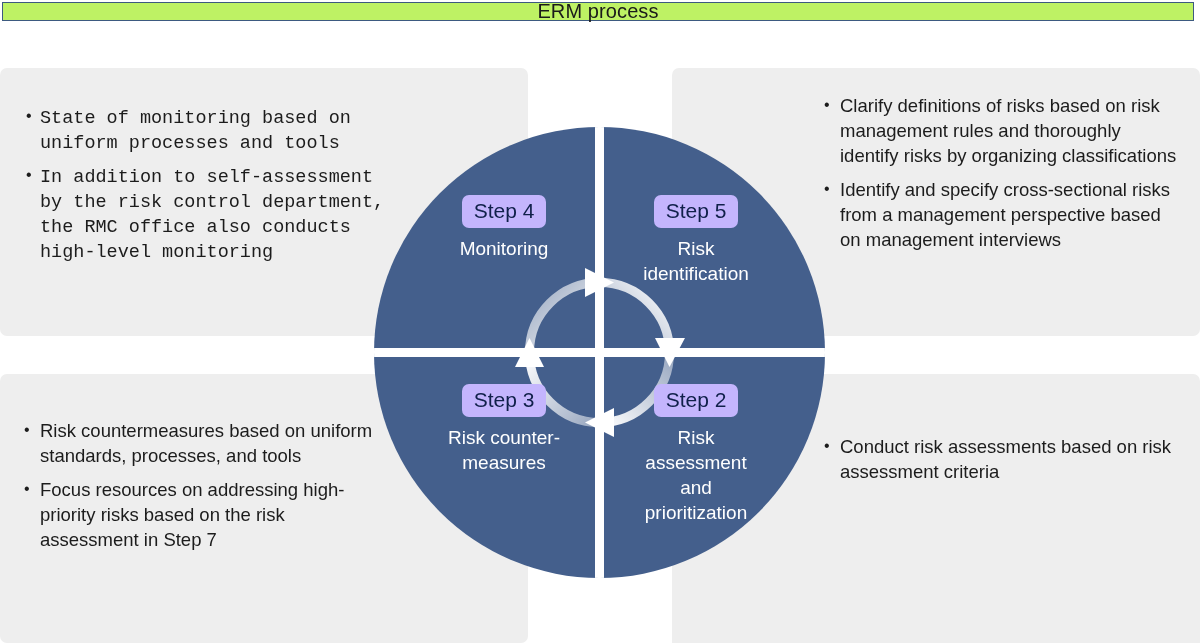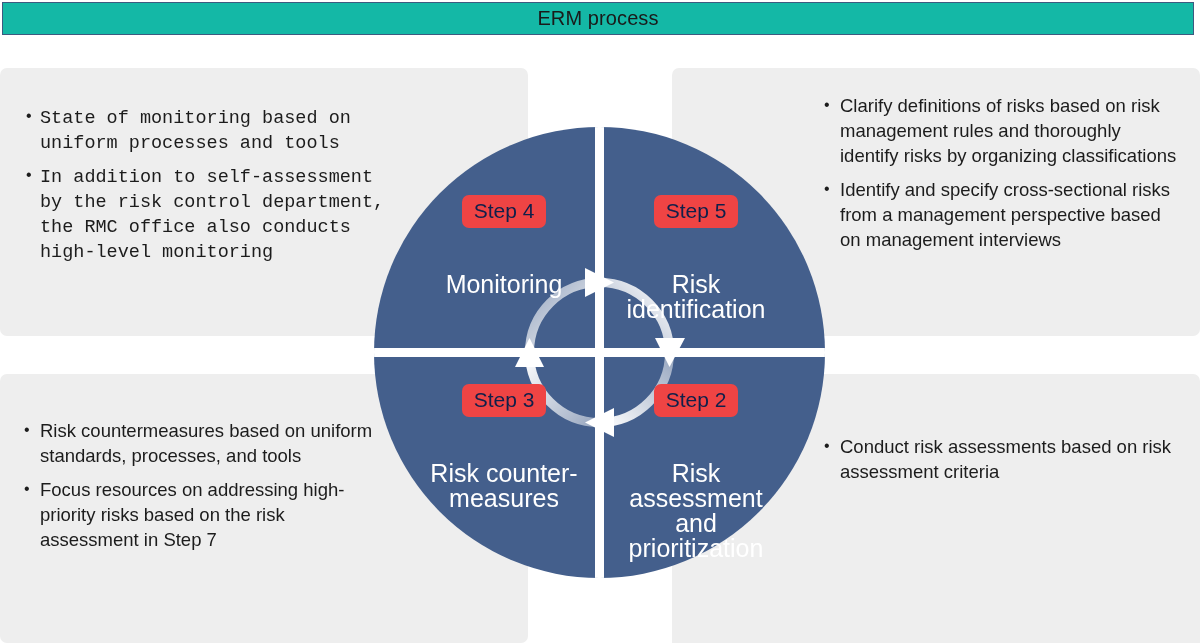--- a/index.html
+++ b/index.html
@@ -18,23 +18,23 @@
     background: #ffffff;
     overflow: hidden;
   }
 
   
   .header-bar {
     position: absolute;
     left: 2px;
     top: 2px;
     width: 1192px;
-    height: 33px;
+    height: 19px;
     border: 1.5px solid #3d5a80;
-    background: #14b8a6;
+    background: #bef264;
     box-sizing: border-box;
     display: flex;
     align-items: center;
     justify-content: center;
   }
   .header-title {
     font-size: 20px;
     color: #1a1a1a;
     letter-spacing: 0.1px;
     font-weight: 400;
@@ -102,35 +102,34 @@
   
   .quad {
     position: absolute;
     width: 200px;
     text-align: center;
     color: #ffffff;
     z-index: 3;
   }
   .quad .pill {
     display: inline-block;
-    background: #ef4444;
+    background: #c4b5fd;
     color: #10204a;
     border-radius: 7px;
     font-size: 21px;
     line-height: 1;
     padding: 5px 12px 7px 12px;
     margin-bottom: 8px;
     white-space: nowrap;
   }
   .quad .qtitle {
-    font-size: 25px;
+    font-size: 19px;
     line-height: 25px;
     color: #ffffff;
     white-space: pre-line;
-    margin-top: 36px;
   }
 
   
   .quad-s4 { left: 30px;  top: 68px; }
   
   .quad-s1 { left: 222px; top: 68px; }
   
   .quad-s3 { left: 30px;  top: 257px; }
   
   .quad-s2 { left: 222px; top: 257px; }

